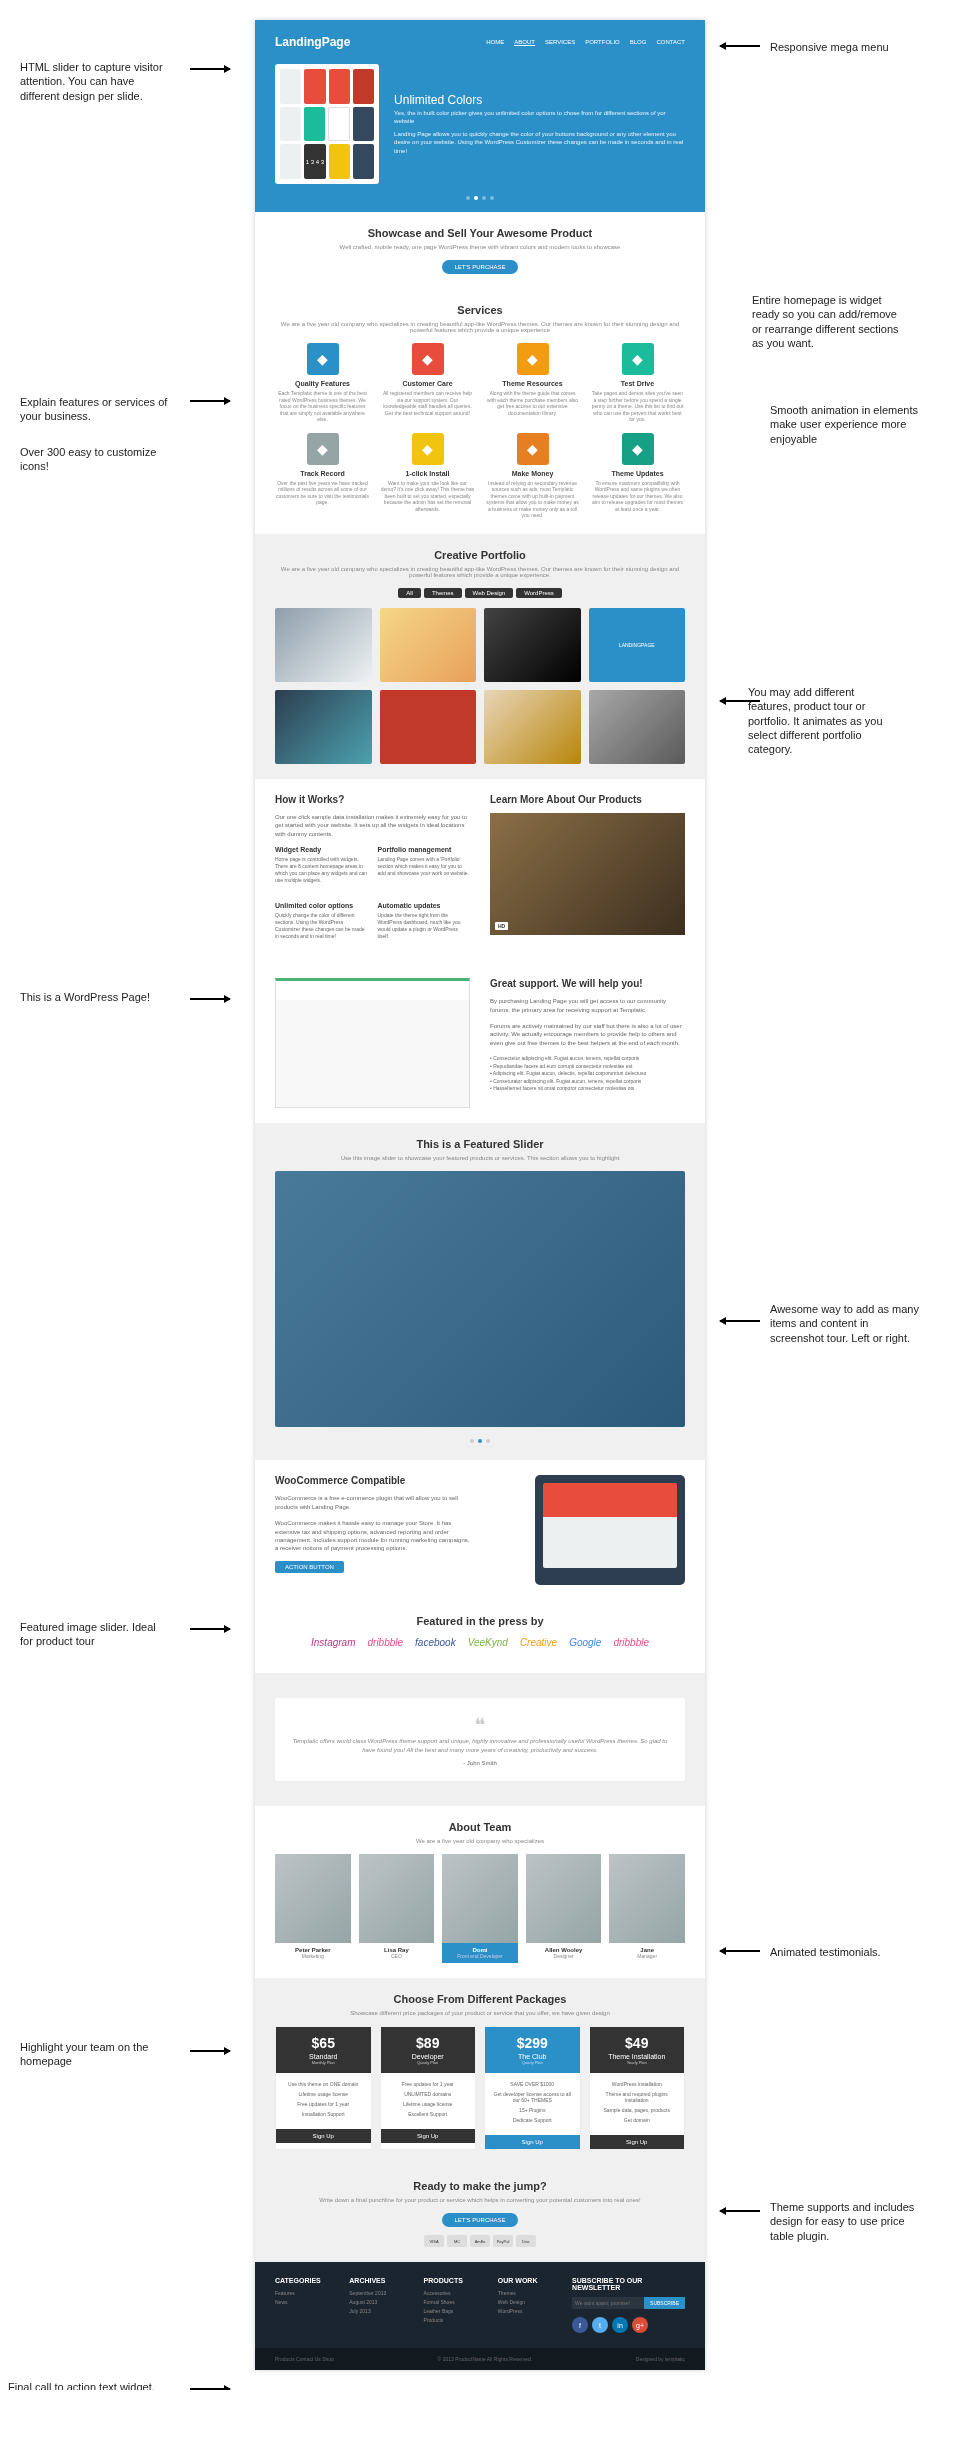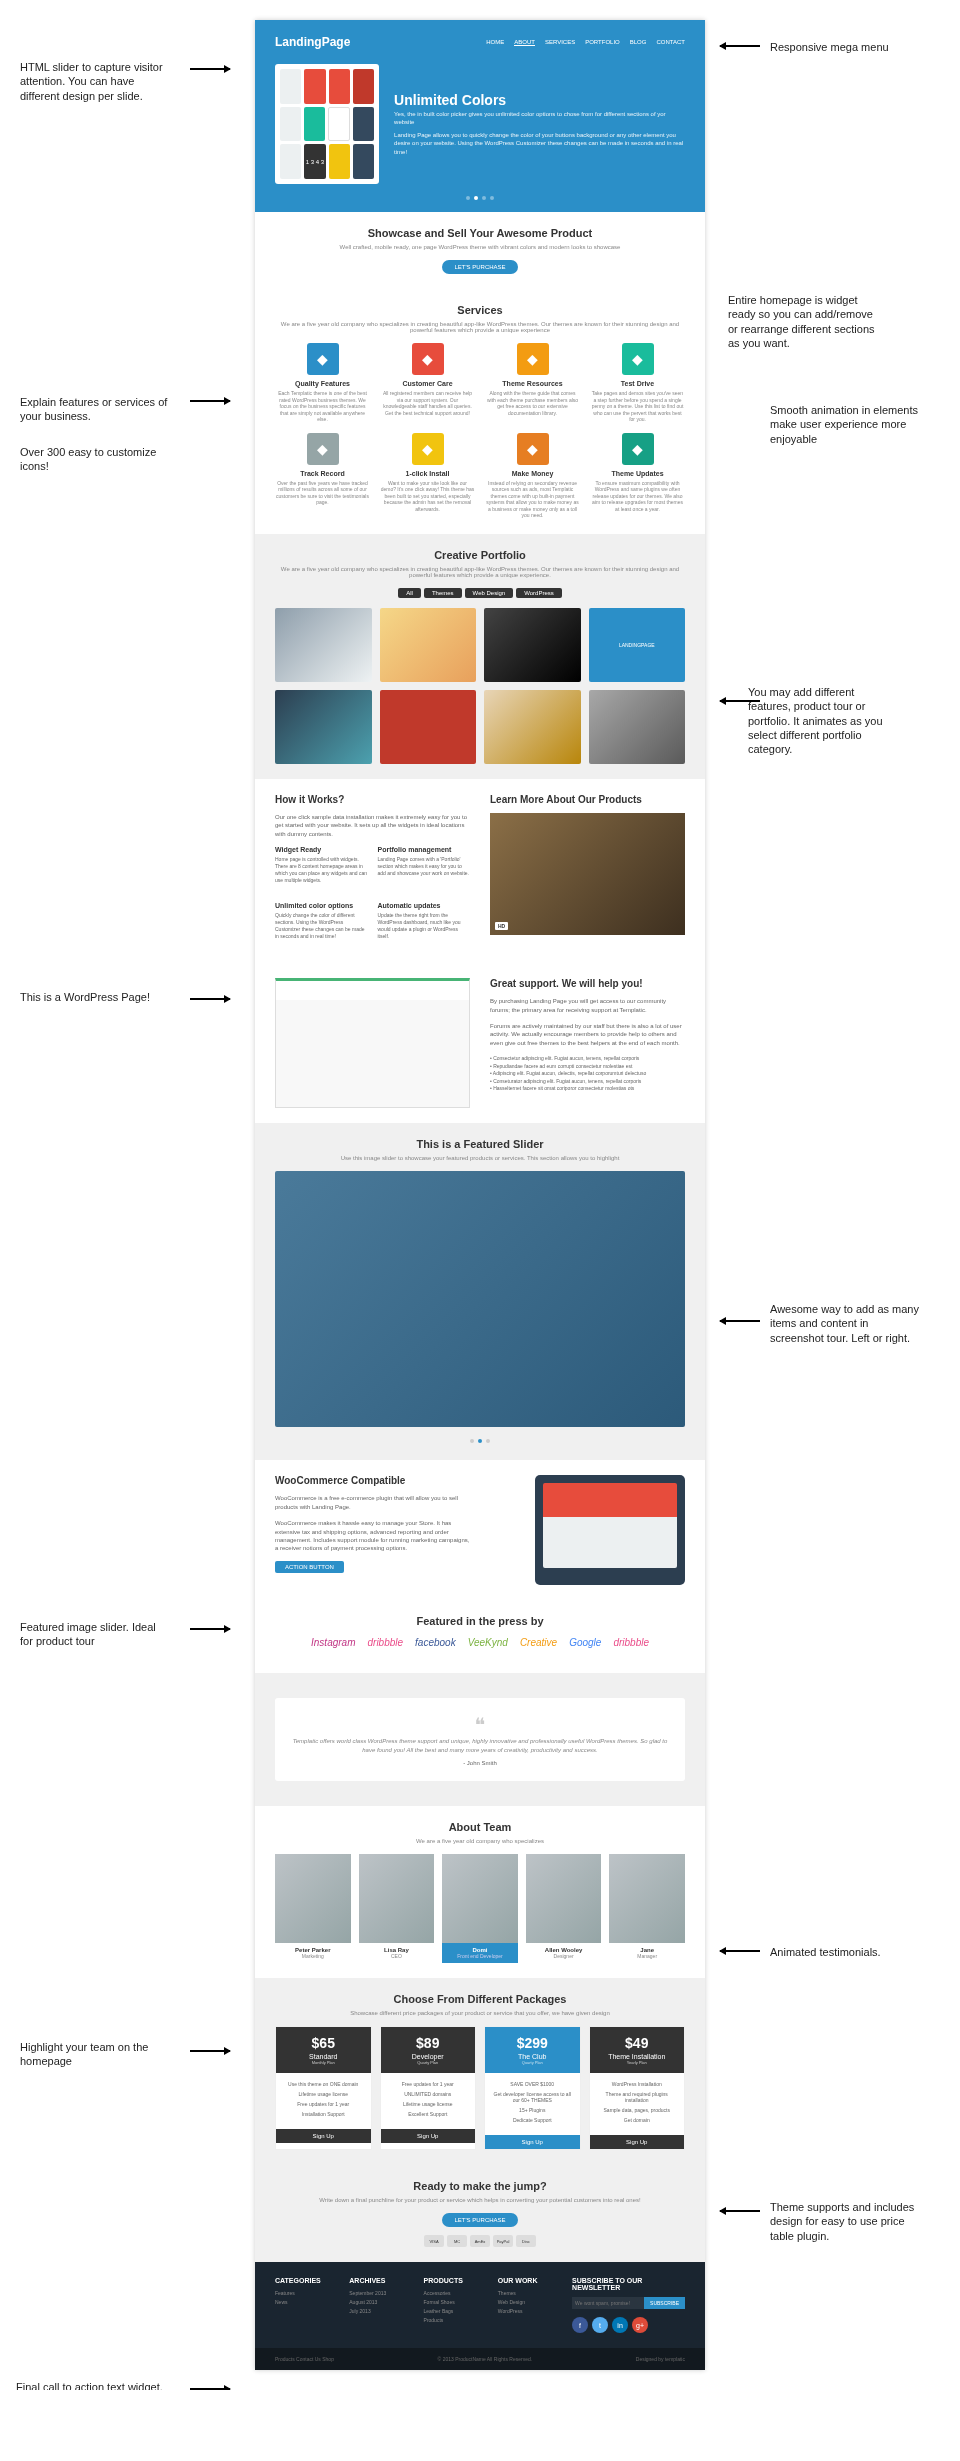--- a/index.html
+++ b/index.html
@@ -15,21 +15,21 @@
 .hero{background:#2b8fc8;padding:15px 20px 10px;color:#fff}
 .nav{display:flex;justify-content:space-between;align-items:center;margin-bottom:15px}
 .logo{font-size:12px;font-weight:bold}
 .logo .l2{color:#ffffff}
 .menu{display:flex;gap:10px;font-size:6px}
 .menu span{cursor:pointer}
 .hero-body{display:flex;gap:15px;align-items:center}
 .hero-img{width:200px;height:120px;background:#fff;border-radius:3px;display:flex;flex-direction:column;padding:5px;gap:3px}
 .hero-row{display:flex;gap:3px;flex:1}
 .tile{flex:1;border-radius:2px}
-.hero-text h2{font-size:14px;font-weight:bold;margin-bottom:2px}
+.hero-text h2{font-size:12px;font-weight:normal;margin-bottom:2px}
 .hero-text p{font-size:6px;line-height:1.4;opacity:.9}
 .dots{text-align:center;margin-top:8px}
 .dots span{display:inline-block;width:4px;height:4px;background:rgba(255,255,255,.4);border-radius:50%;margin:0 2px}
 .dots span.active{background:#fff}
 .section{padding:15px 20px;text-align:center}
 .section h3{font-size:11px;font-weight:bold;margin-bottom:5px}
 .section p.sub{font-size:6px;color:#888;margin-bottom:10px}
 .btn{display:inline-block;background:#2b8fc8;color:#fff;padding:4px 12px;border-radius:10px;font-size:6px;cursor:pointer}
 .btn.sm{padding:3px 10px}
 .services{display:grid;grid-template-columns:repeat(4,1fr);gap:10px;margin-top:10px}
@@ -97,21 +97,21 @@
 </head>
 <body>
 
 <div class="outer">
 
 <div class="annotation left" style="top:60px;left:20px">HTML slider to capture visitor attention. You can have different design per slide.</div>
 <div class="arrow" style="top:68px;left:190px"></div>
 <div class="annotation right" style="top:40px;left:770px">Responsive mega menu</div>
 <div class="arrow rev" style="top:45px;left:720px"></div>
 
-<div class="annotation right" style="top:293px;left:728px">Entire homepage is widget ready so you can add/remove or rearrange different sections as you want.</div>
+<div class="annotation right" style="top:293px;left:752px">Entire homepage is widget ready so you can add/remove or rearrange different sections as you want.</div>
 <div class="annotation right" style="top:403px;left:770px">Smooth animation in elements make user experience more enjoyable</div>
 
 <div class="annotation left" style="top:395px;left:20px">Explain features or services of your business.</div>
 <div class="arrow" style="top:400px;left:190px"></div>
 <div class="annotation left" style="top:445px;left:20px">Over 300 easy to customize icons!</div>
 
 <div class="annotation right" style="top:685px;left:748px">You may add different features, product tour or portfolio. It animates as you select different portfolio category.</div>
 <div class="arrow rev" style="top:700px;left:720px"></div>
 
 <div class="annotation left" style="top:990px;left:20px">This is a WordPress Page!</div>
@@ -125,21 +125,21 @@
 
 <div class="annotation right" style="top:1945px;left:770px">Animated testimonials.</div>
 <div class="arrow rev" style="top:1950px;left:720px"></div>
 
 <div class="annotation left" style="top:2040px;left:20px">Highlight your team on the homepage</div>
 <div class="arrow" style="top:2050px;left:190px"></div>
 
 <div class="annotation right" style="top:2200px;left:770px">Theme supports and includes design for easy to use price table plugin.</div>
 <div class="arrow rev" style="top:2210px;left:720px"></div>
 
-<div class="annotation left" style="top:2380px;left:16px">Final call to action text widget.</div>
+<div class="annotation left" style="top:2380px;left:8px">Final call to action text widget.</div>
 <div class="arrow" style="top:2388px;left:190px"></div>
 <div class="annotation left" style="top:2440px;left:20px">Widget ready footer</div>
 
 <div class="page">
 
 <div class="hero">
 <div class="nav">
 <div class="logo"><span>Landing</span><span class="l2">Page</span></div>
 <div class="menu" id="menu">
             <span style="">HOME</span>

